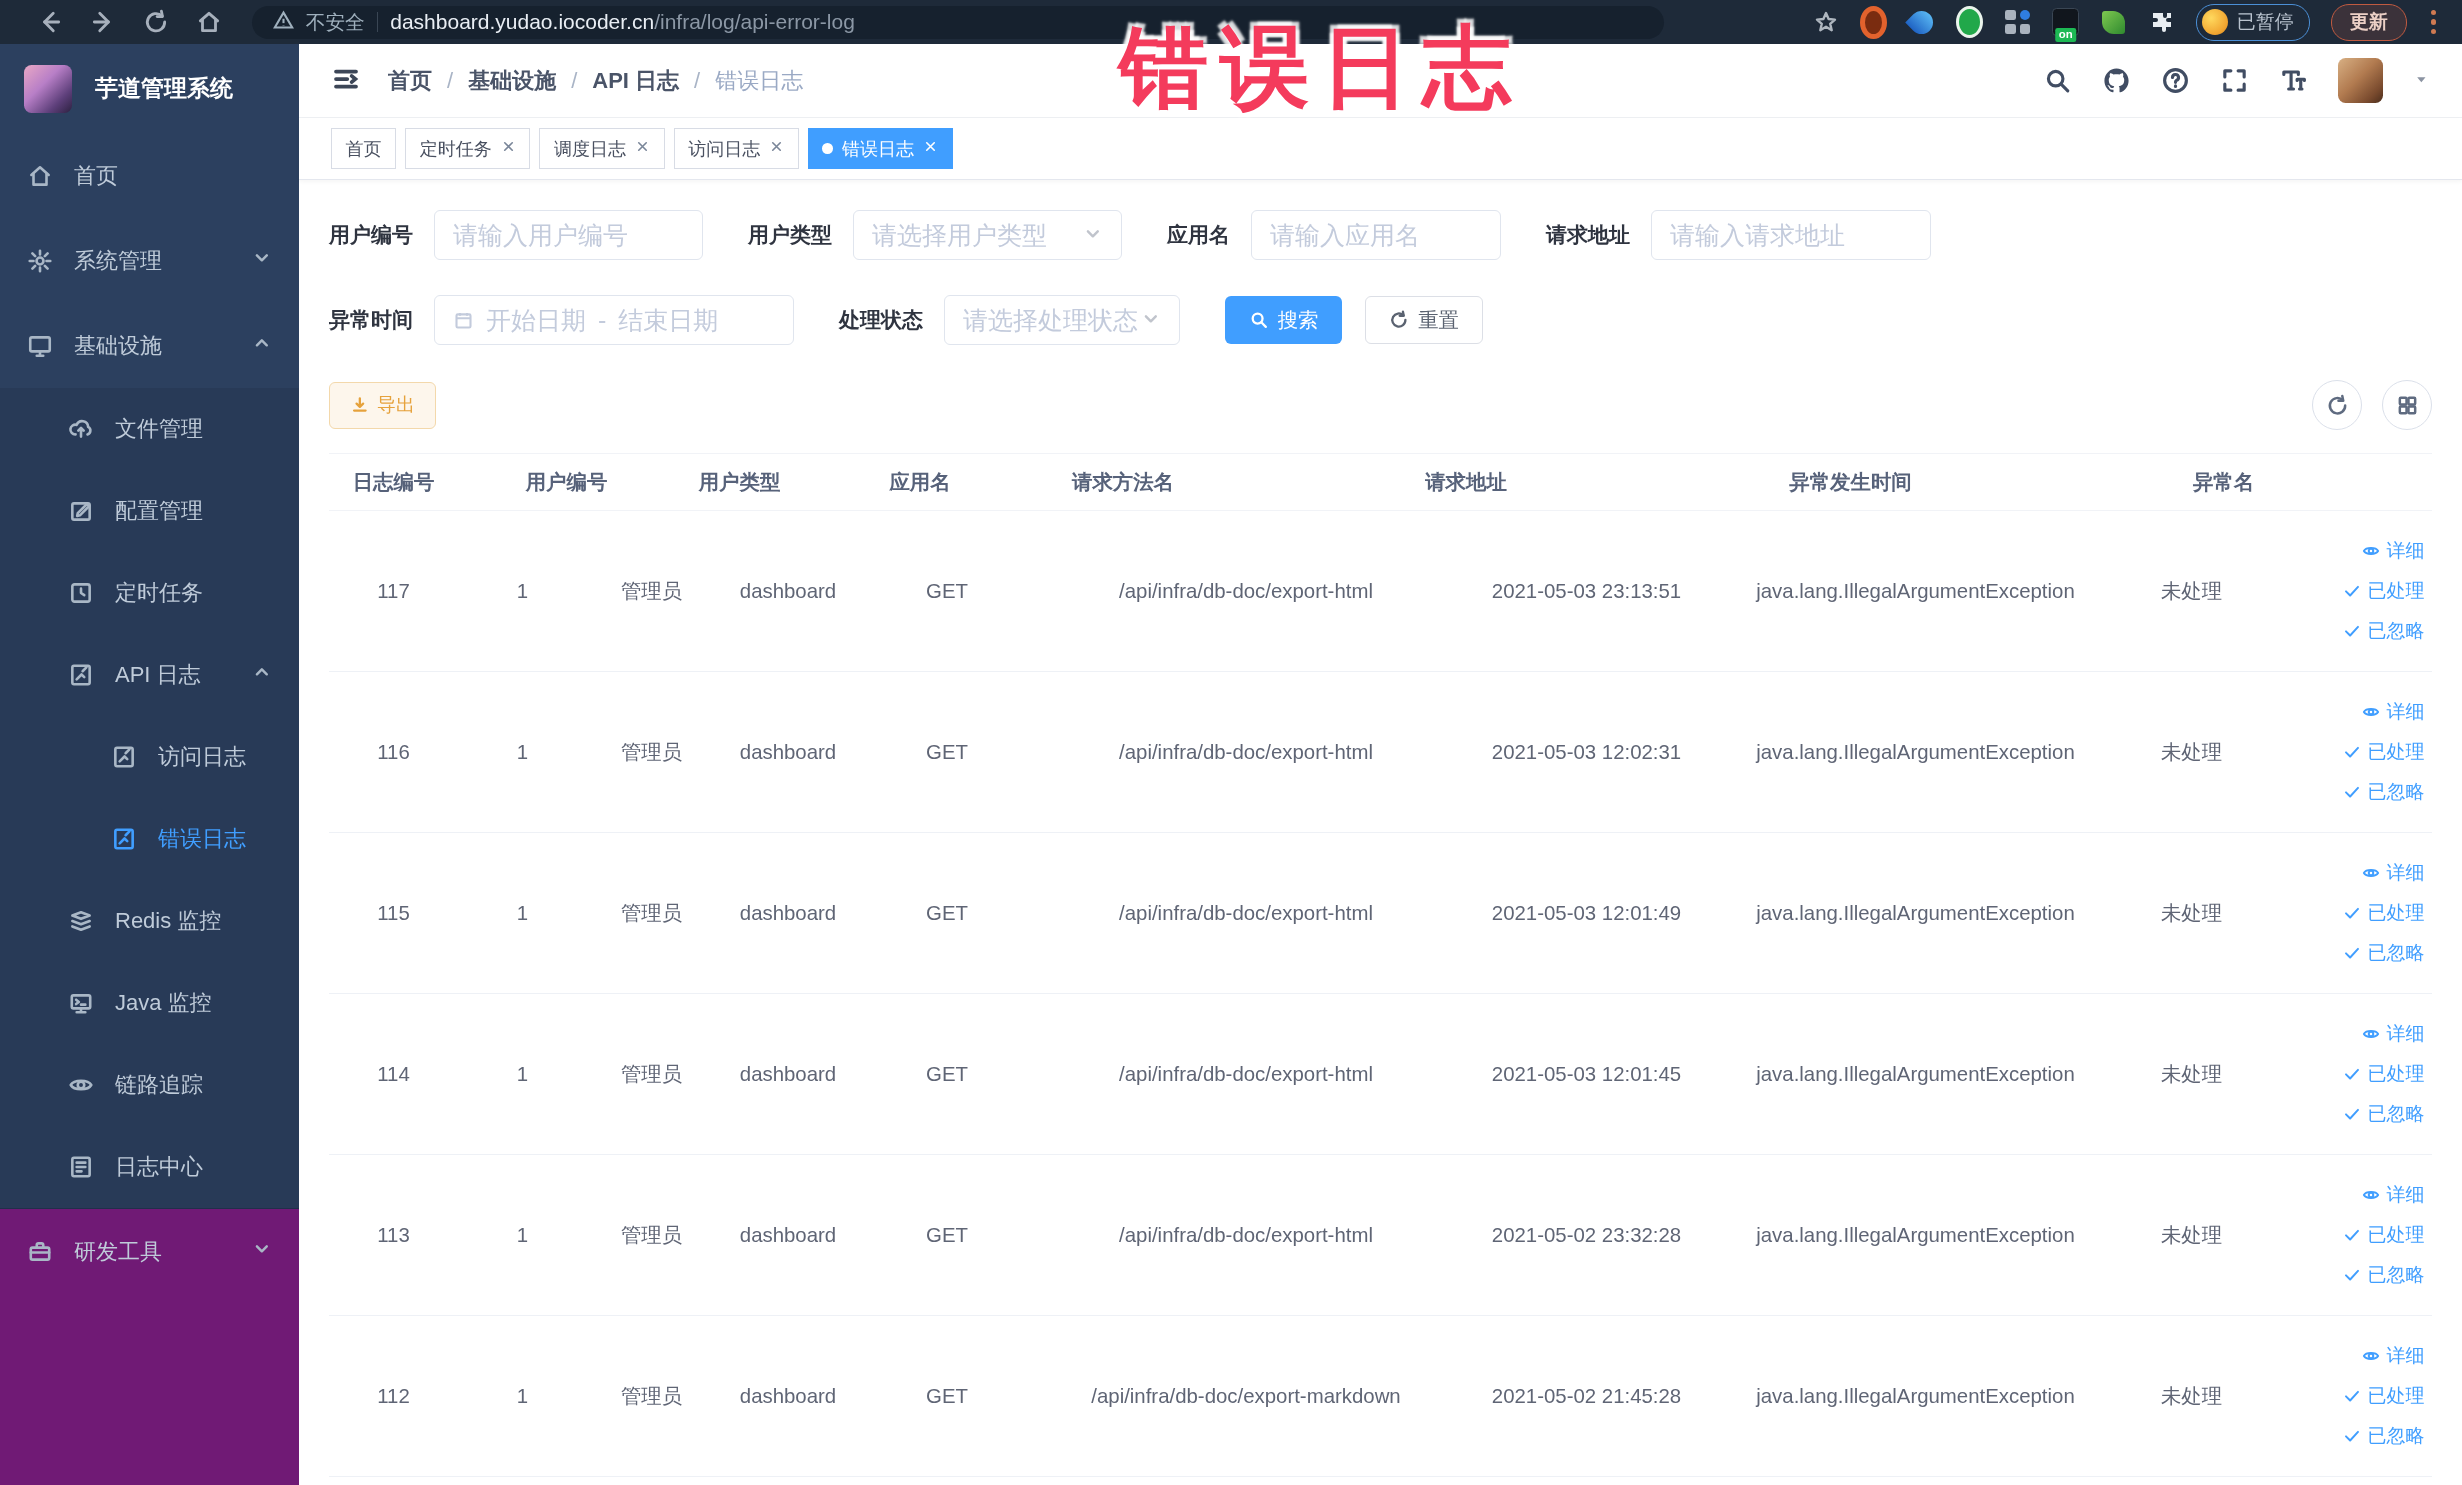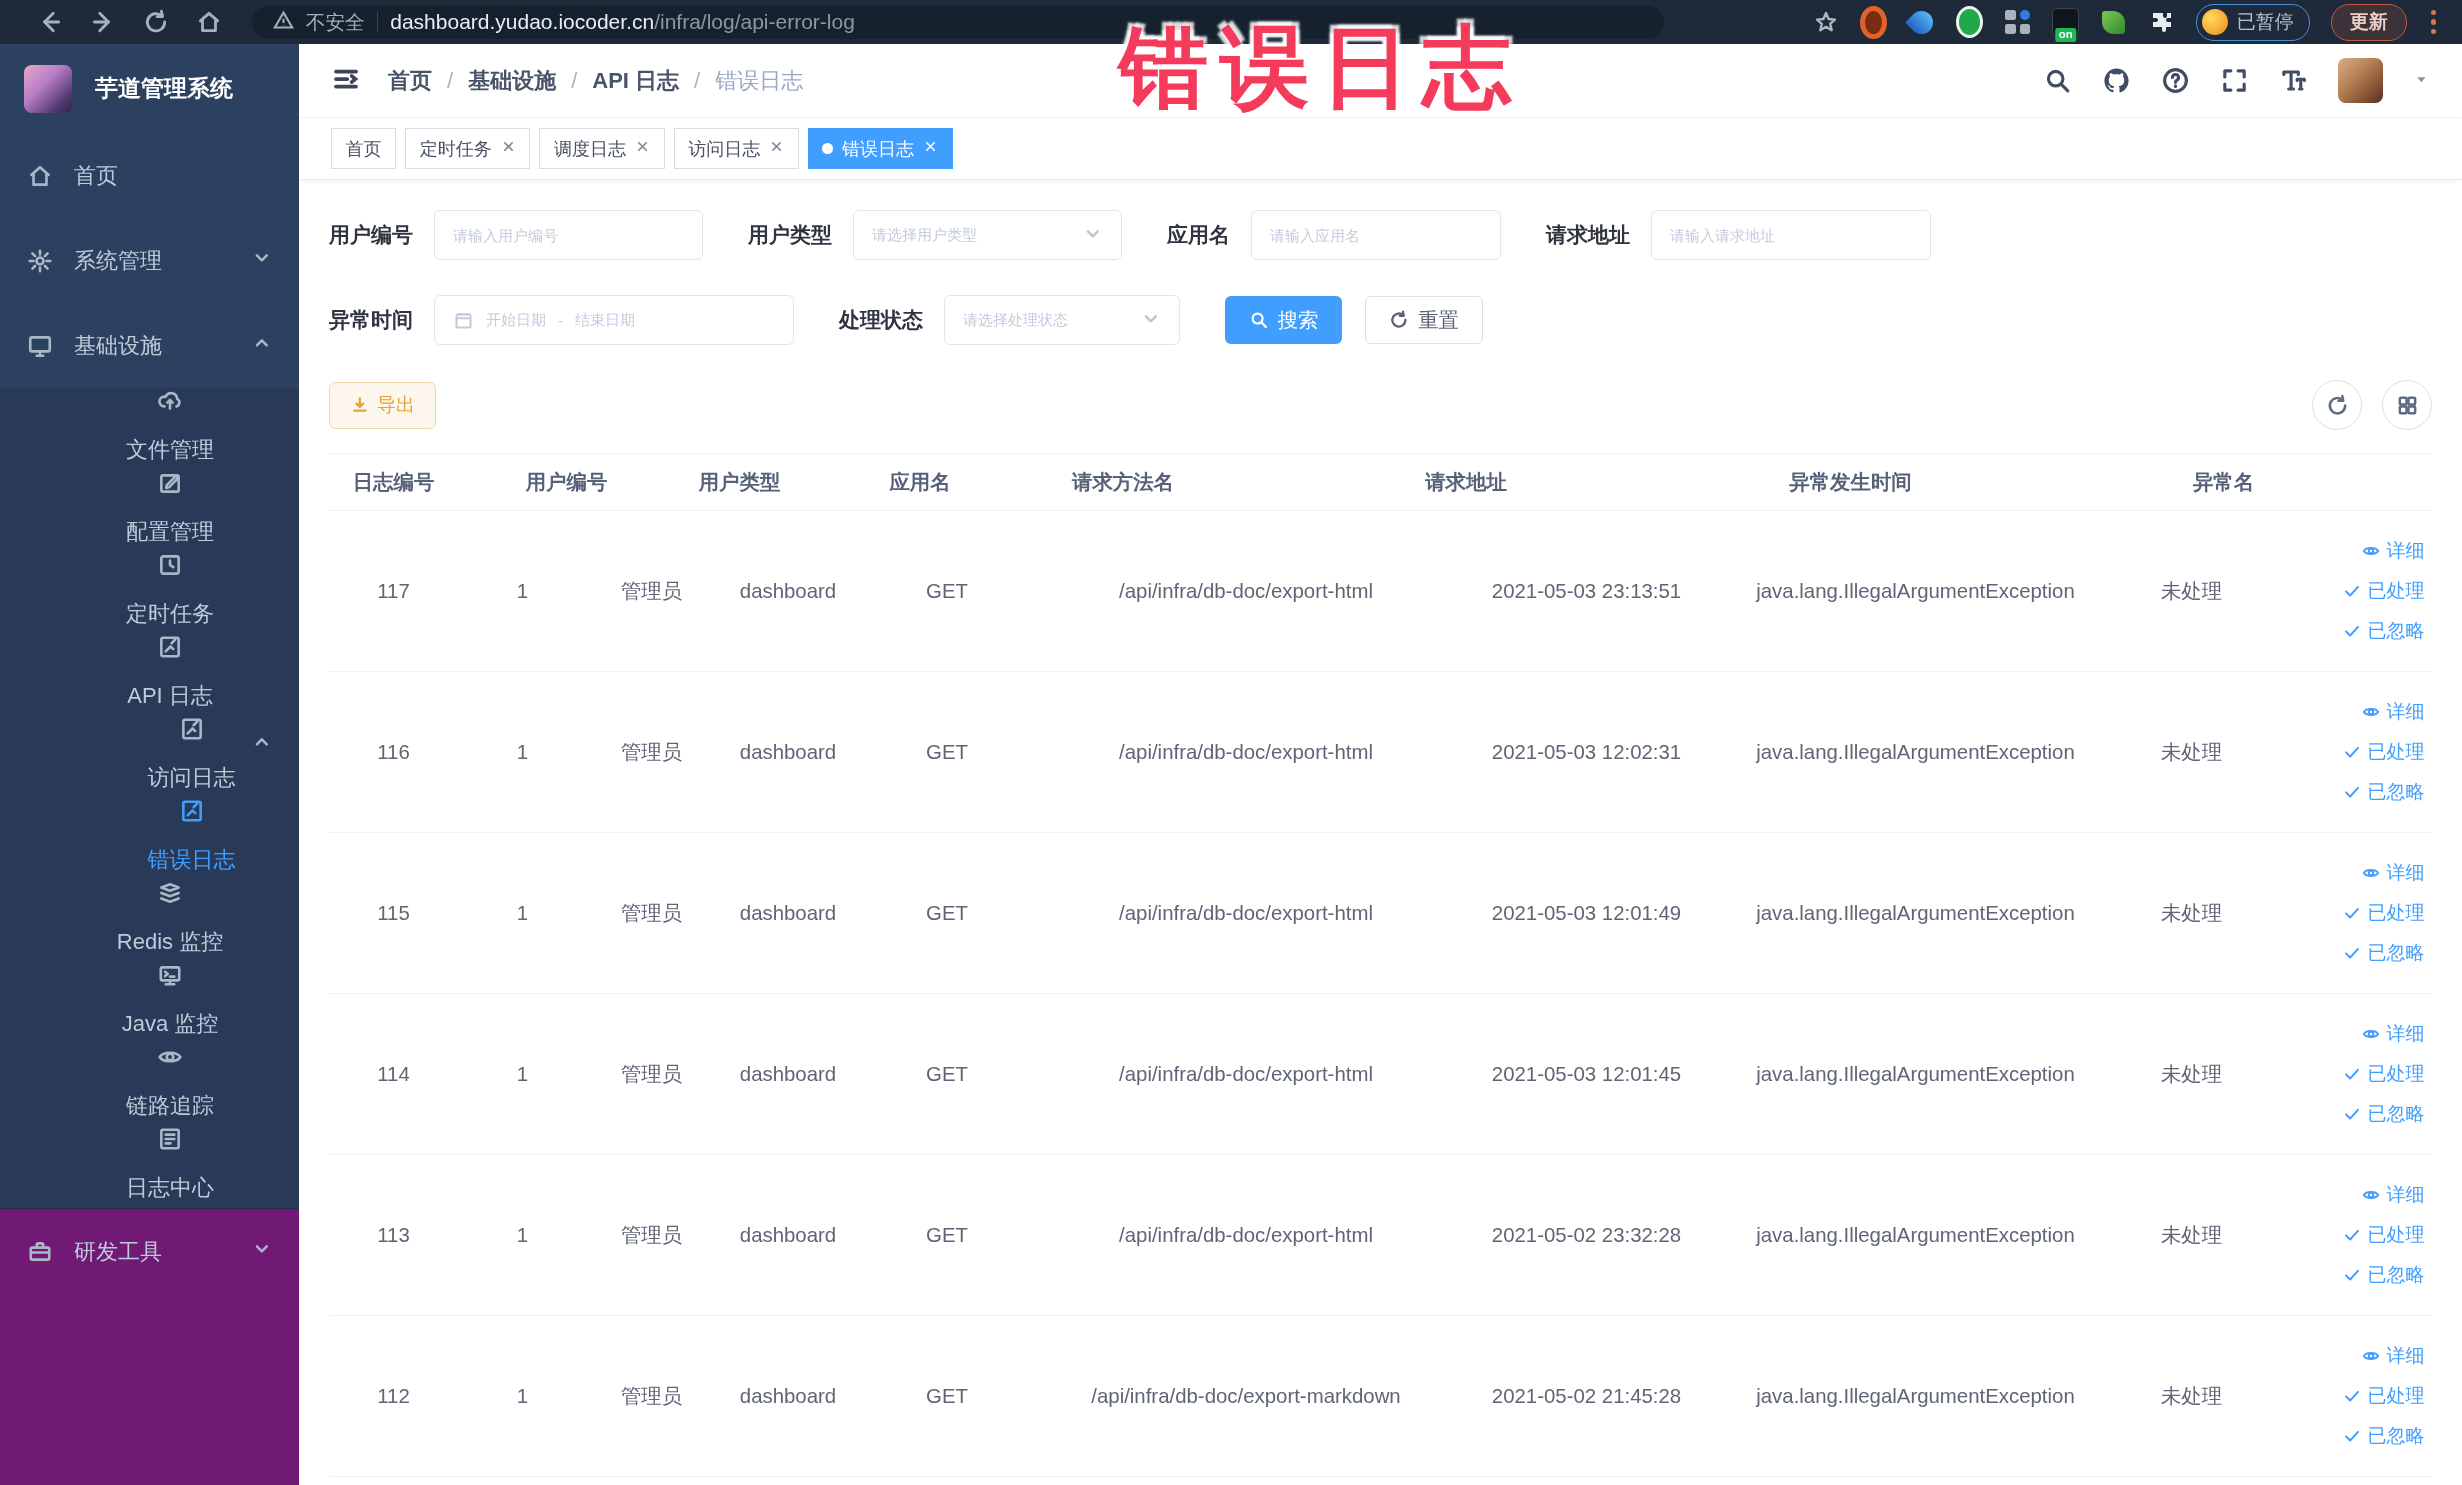--- a/index.html
+++ b/index.html
@@ -42,21 +42,21 @@
   .sidebar{width:299px;flex:0 0 299px;background:#2c405f;color:#bfcbd9;display:flex;flex-direction:column;overflow:hidden;}
   .logo-row{height:89px;display:flex;align-items:center;gap:23px;padding:0 24px;flex:0 0 auto;}
   .logo-img{width:48px;height:48px;border-radius:7.6px;flex:0 0 auto;
             background:linear-gradient(135deg,#e9a8c5 0%,#b87fc7 40%,#5d3f7a 75%,#2c2140 100%);}
   .logo-title{font-size:23px;font-weight:700;color:#ffffff;white-space:nowrap;}
   .menu-item{height:85px;display:flex;align-items:center;gap:21px;padding:0 27px;font-size:22px;cursor:pointer;white-space:nowrap;}
   .menu-item svg.mi{width:26px;height:26px;stroke:#a9b7c6;fill:none;stroke-width:2.4;stroke-linecap:round;stroke-linejoin:round;flex:0 0 auto;}
   .menu-item .chev{margin-left:auto;}
   .menu-item .chev svg{width:19.7px;height:19.7px;stroke:#a9b7c6;fill:none;stroke-width:3;stroke-linecap:round;stroke-linejoin:round;}
   .submenu{background:#283a57;}
-  .submenu .menu-item{height:82px;padding-left:68px;flex-direction:column;}
+  .submenu .menu-item{height:82px;padding-left:68px;}
   .submenu .menu-item.subsub{padding-left:111px;}
   .menu-item.active{color:#409eff;}
   .menu-item.active svg.mi{stroke:#409eff;}
   .side-rest{flex:1;background:#701a75;border-top:1.5px solid #20304a;}
   .side-rest .menu-item{height:86px;}
   
   .main{flex:1;display:flex;flex-direction:column;background:#fff;min-width:0;}
   .navbar{height:73px;flex:0 0 auto;display:flex;align-items:center;padding:0 32px;border-bottom:0.8px solid #eef0f3;}
   .hamburger svg{width:30px;height:30px;stroke:#3c4657;stroke-width:3;fill:none;stroke-linecap:round;cursor:pointer;}
   .crumb{display:flex;align-items:center;gap:15px;margin-left:27px;font-size:22px;}
@@ -78,21 +78,21 @@
   .tag .x svg{width:15px;height:15px;stroke:#7a8699;stroke-width:2.6;stroke-linecap:round;}
   .tag.active{background:#409eff;border-color:#409eff;color:#fff;}
   .tag.active .x svg{stroke:#fff;}
   .tag .dot{width:10.6px;height:10.6px;border-radius:50%;background:#fff;}
   
   .content{flex:1;padding:30px 30px 0 30px;position:relative;overflow:hidden;}
   .frow{display:flex;align-items:center;margin-bottom:35px;}
   .fgroup{display:flex;align-items:center;margin-right:45px;}
   .flabel{font-size:21px;font-weight:700;color:#2f3440;margin-right:21px;white-space:nowrap;}
   .fctl{height:50px;border:1.5px solid #e0e5ee;border-radius:6px;background:#fff;display:flex;align-items:center;
-        padding:16px 18px;font-size:15px;color:#c3cbdc;box-sizing:border-box;}
+        padding:16px 18px;font-size:25px;color:#c3cbdc;box-sizing:border-box;}
   input.fctl{outline:none;}
   input.fctl::placeholder{color:#c3cbdc;}
   .sel{cursor:pointer;}
   .sel .chevdown{margin-left:auto;}
   .sel .chevdown svg{width:19.7px;height:19.7px;stroke:#c0c4cc;fill:none;stroke-width:3;stroke-linecap:round;stroke-linejoin:round;}
   .daterange{gap:12px;cursor:text;}
   .daterange svg{width:21px;height:21px;stroke:#c3cbdc;fill:none;stroke-width:2.4;flex:0 0 auto;}
   .daterange .sep{color:#c3cbdc;}
   .btn{height:48px;border-radius:6px;display:flex;align-items:center;gap:9px;font-size:20.4px;cursor:pointer;
        padding:0 23px;box-sizing:border-box;border:1.5px solid transparent;white-space:nowrap;}

